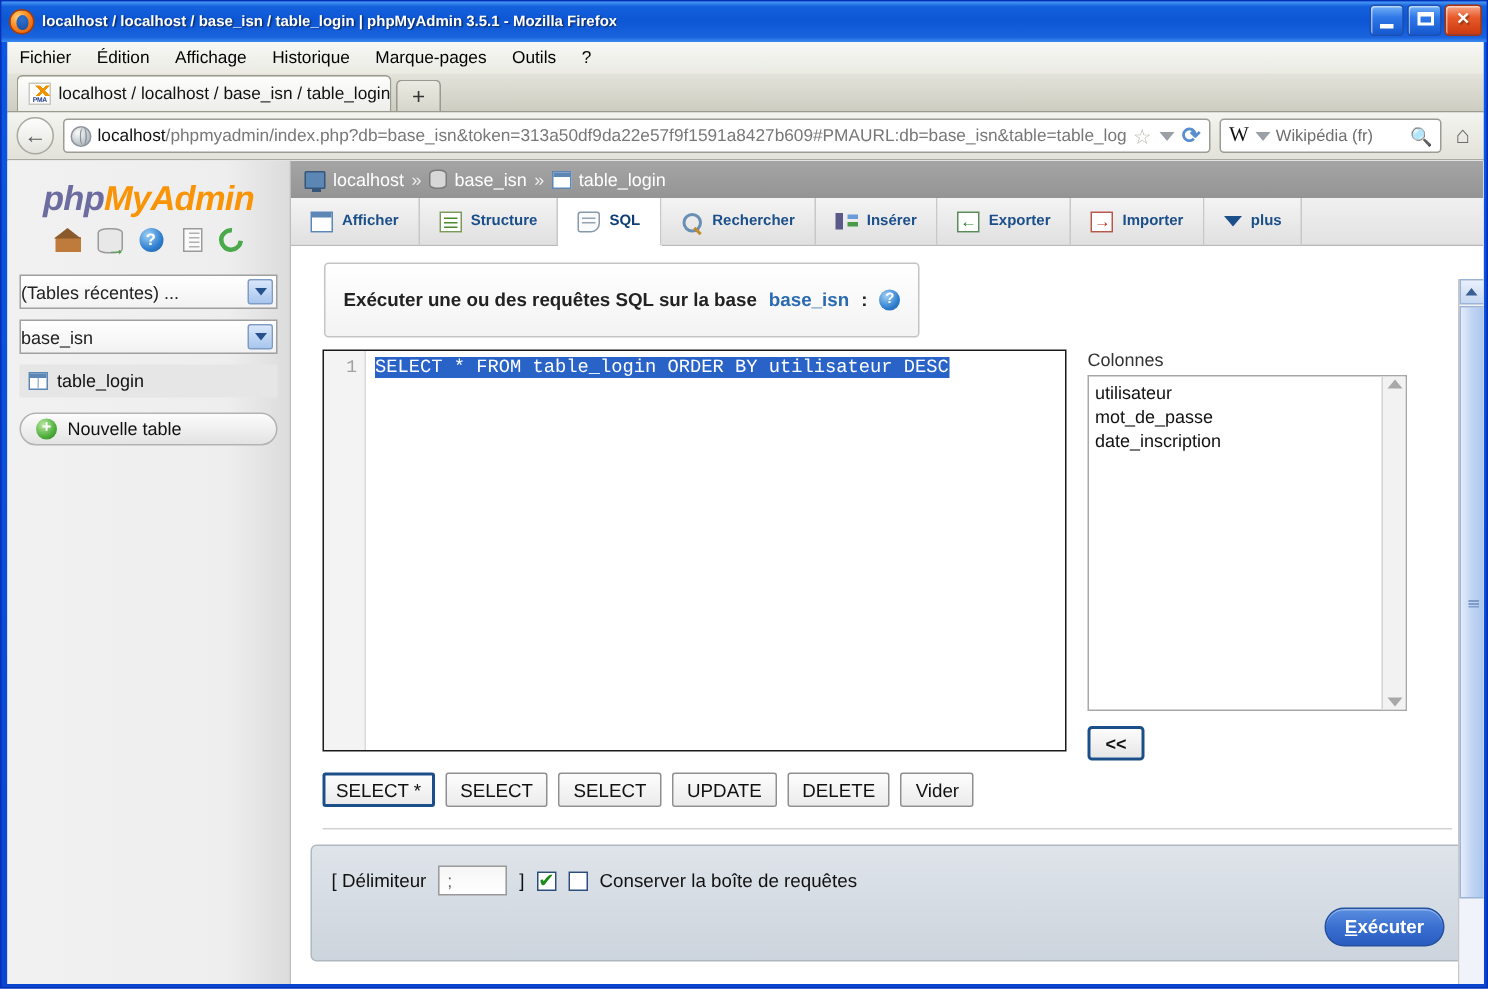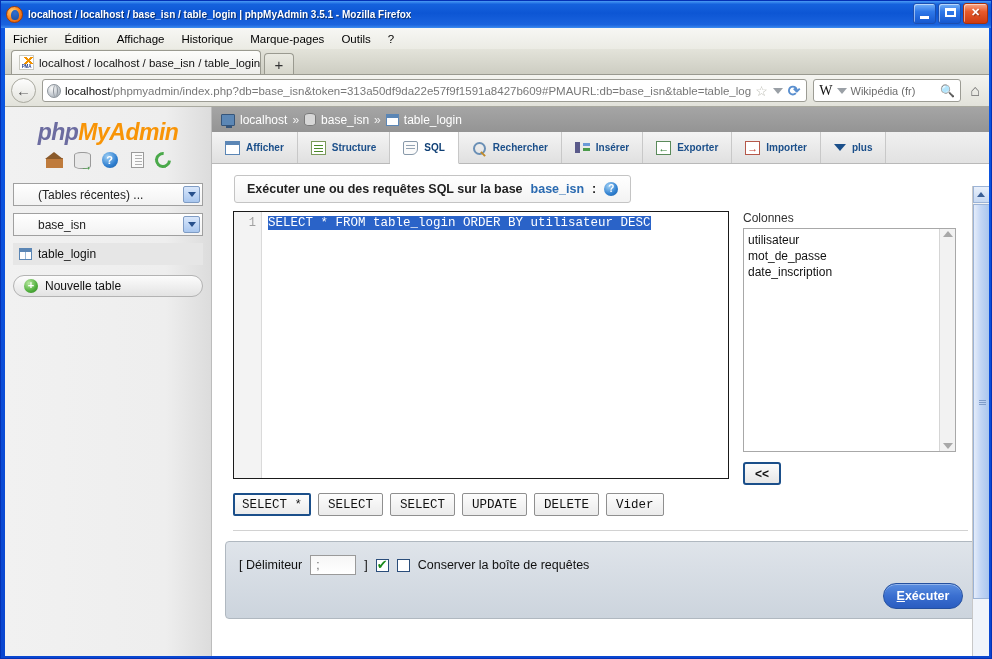--- a/index.html
+++ b/index.html
@@ -152,21 +152,21 @@
   .home-btn { color: #6d6d6d; font-size: 16px; flex: none; padding: 0 3px; }
 
   
   .viewport {
     position: absolute; left: 0; top: 79px; width: 984px; height: 549px;
     background: #fff; display: flex; overflow: hidden;
   }
 
   
   .sidebar {
-    width: 207px; flex: none; height: 100%;
+    width: 189px; flex: none; height: 100%;
     background: linear-gradient(90deg,#f1f1f1 0%,#eeeeee 78%,#dcdcdc 100%);
     border-right: 1px solid #bcbcbc;
     padding: 8px 8px 0 8px;
   }
   .pma-logo { text-align: center; font-size: 23px; font-weight: bold; font-style: italic;
     letter-spacing: -.5px; margin: 4px 0 2px 0; }
   .pma-logo .p1 { color: #6c6ca0; }
   .pma-logo .p2 { color: #f89406; }
   .side-icons { display: flex; justify-content: center; gap: 11px; margin: 6px 0 14px 0; }
   .sico { width: 17px; height: 17px; position: relative; }
@@ -182,21 +182,21 @@
   .ico-doc { width:13px;height:16px;background:#fafafa;border:1px solid #9a9a9a; position:relative; margin-left:2px;}
   .ico-doc::before { content:""; position:absolute; left:3px; top:2px; width:7px; height:1px;
     box-shadow:0 3px 0 #b0b0b0, 0 6px 0 #b0b0b0, 0 9px 0 #b0b0b0; background:#b0b0b0; }
   .ico-reload { width:16px;height:16px;border-radius:50%; border:3px solid #4aa94a;
     border-right-color: transparent; transform: rotate(-40deg); }
 
   .side-select {
     width: 100%; height: 23px; margin-bottom: 7px;
     background: linear-gradient(180deg,#ffffff 0%,#f2f2f2 100%);
     border: 1px solid #a0a0a0;
-    display: flex; align-items: center; padding-left: 24px;
+    display: flex; align-items: center; padding-left: 0;
     font-size: 12px; color: #222; position: relative;
   }
   .side-select .arrow {
     position: absolute; right: 2px; top: 2px; width: 17px; height: 17px;
     background: linear-gradient(180deg,#d9e7fb 0%,#a8c6ee 100%);
     border: 1px solid #7f9cc4; border-radius: 2px;
     display: flex; align-items: center; justify-content: center;
   }
   .side-select .arrow i {
     width: 0; height: 0; border-left: 4px solid transparent; border-right: 4px solid transparent;
@@ -263,21 +263,21 @@
   .ti-export::after{content:"←";position:absolute;left:1px;top:-1px;color:#2f7d2f;font-size:11px;font-weight:bold;line-height:14px;}
   .ti-import { background:#fff;border:1px solid #b5584a; }
   .ti-import::after{content:"→";position:absolute;left:1px;top:-1px;color:#c0392b;font-size:11px;font-weight:bold;line-height:14px;}
   .ti-caret { width:0;height:0;border-left:6px solid transparent;border-right:6px solid transparent;border-top:7px solid #1b4f8a; }
 
   .sqlbody { position: relative; padding: 0; background: #fff; height: calc(100% - 57px); }
   .notice {
     margin: 11px 0 0 22px; display: inline-flex; align-items: center; gap: 8px;
     background: linear-gradient(180deg,#ffffff 0%,#f3f3f3 100%);
     border: 1px solid #c4c4c4; border-radius: 3px;
-    padding: 6px 12px; font-size: 12.5px; color: #222; font-weight: bold;
+    padding: 17px 12px; font-size: 12.5px; color: #222; font-weight: bold;
   }
   .notice .dbname { color: #2a6ab0; }
   .q-ico {
     width: 14px; height: 14px; border-radius: 50%;
     background: radial-gradient(circle at 35% 30%, #9fd0f5 0%, #3080d0 60%, #1a5a9e 100%);
     color: #fff; font-size: 10px; font-weight: bold; text-align: center; line-height: 14px;
   }
 
   .editor-row { display: flex; gap: 14px; padding: 8px 0 0 21px; }
   .editor {
@@ -318,21 +318,21 @@
     font-size: 12px; font-weight: bold; color: #111;
     display: flex; align-items: center; justify-content: center;
   }
 
   .sqlbtns { display: flex; gap: 7px; padding: 8px 0 0 21px; }
   .sqlbtn {
     height: 23px; padding: 0 9px;
     background: linear-gradient(180deg,#fdfdfd 0%,#ebebeb 100%);
     border: 1px solid #8f8f8f; border-radius: 2px;
     font-size: 12.5px; color: #111;
-    display: flex; align-items: center; font-family: Liberation Mono, monospace;
+    display: flex; align-items: center;
   }
   .sqlbtn.strong { border: 2px solid #1b4f8a; padding: 0 7px; }
 
   .divider { margin: 14px 21px 0 21px; border-top: 1px solid #d2d2d2; }
 
   .footbox {
     margin: 10px 12px 0 13px; height: 78px;
     background: linear-gradient(180deg,#dfe4ea 0%,#ccd4dd 100%);
     border: 1px solid #b0b8c0; border-radius: 4px;
     position: relative; padding: 13px 0 0 13px;

